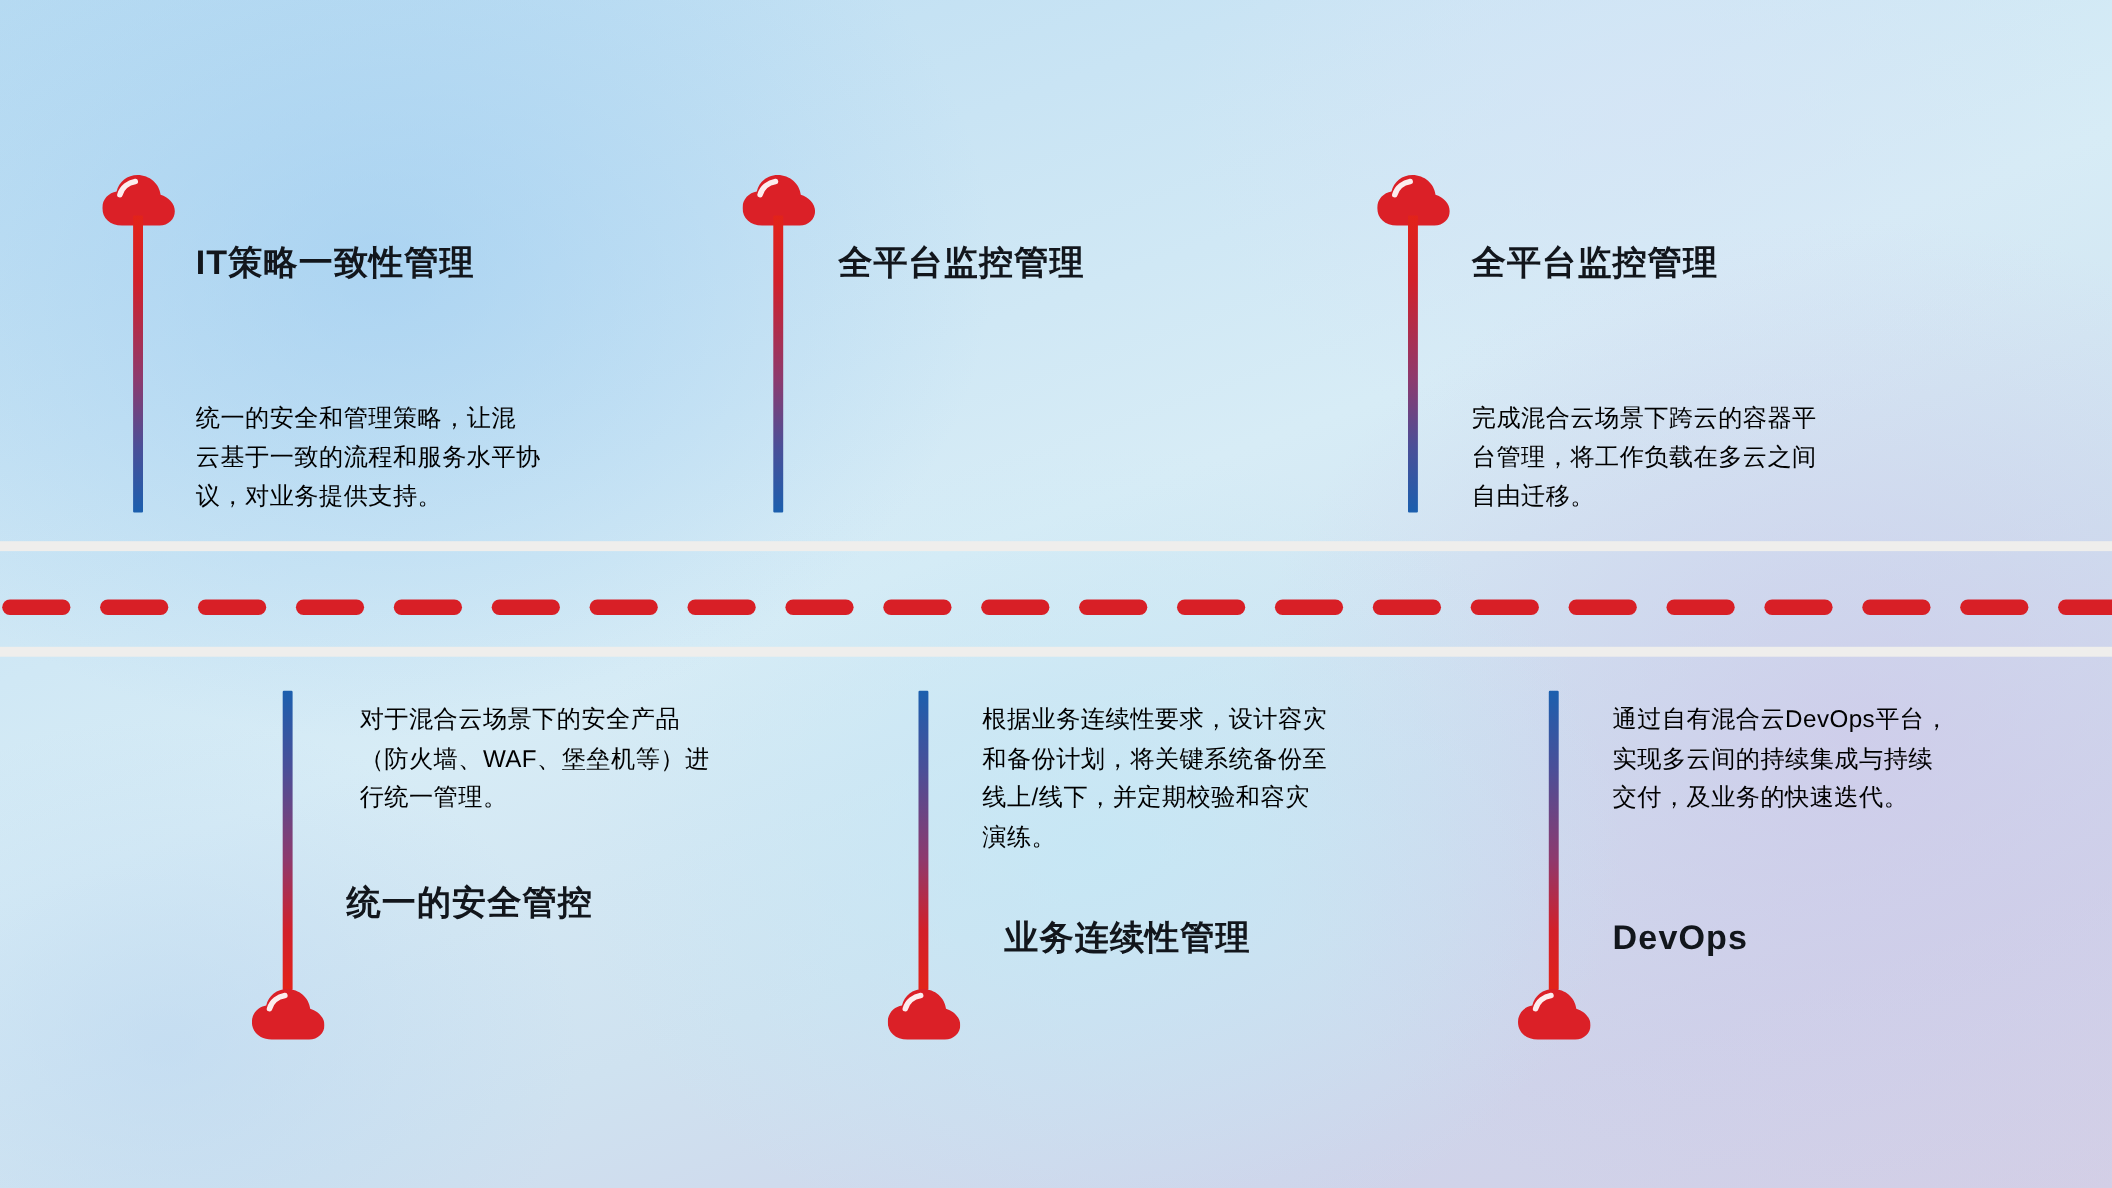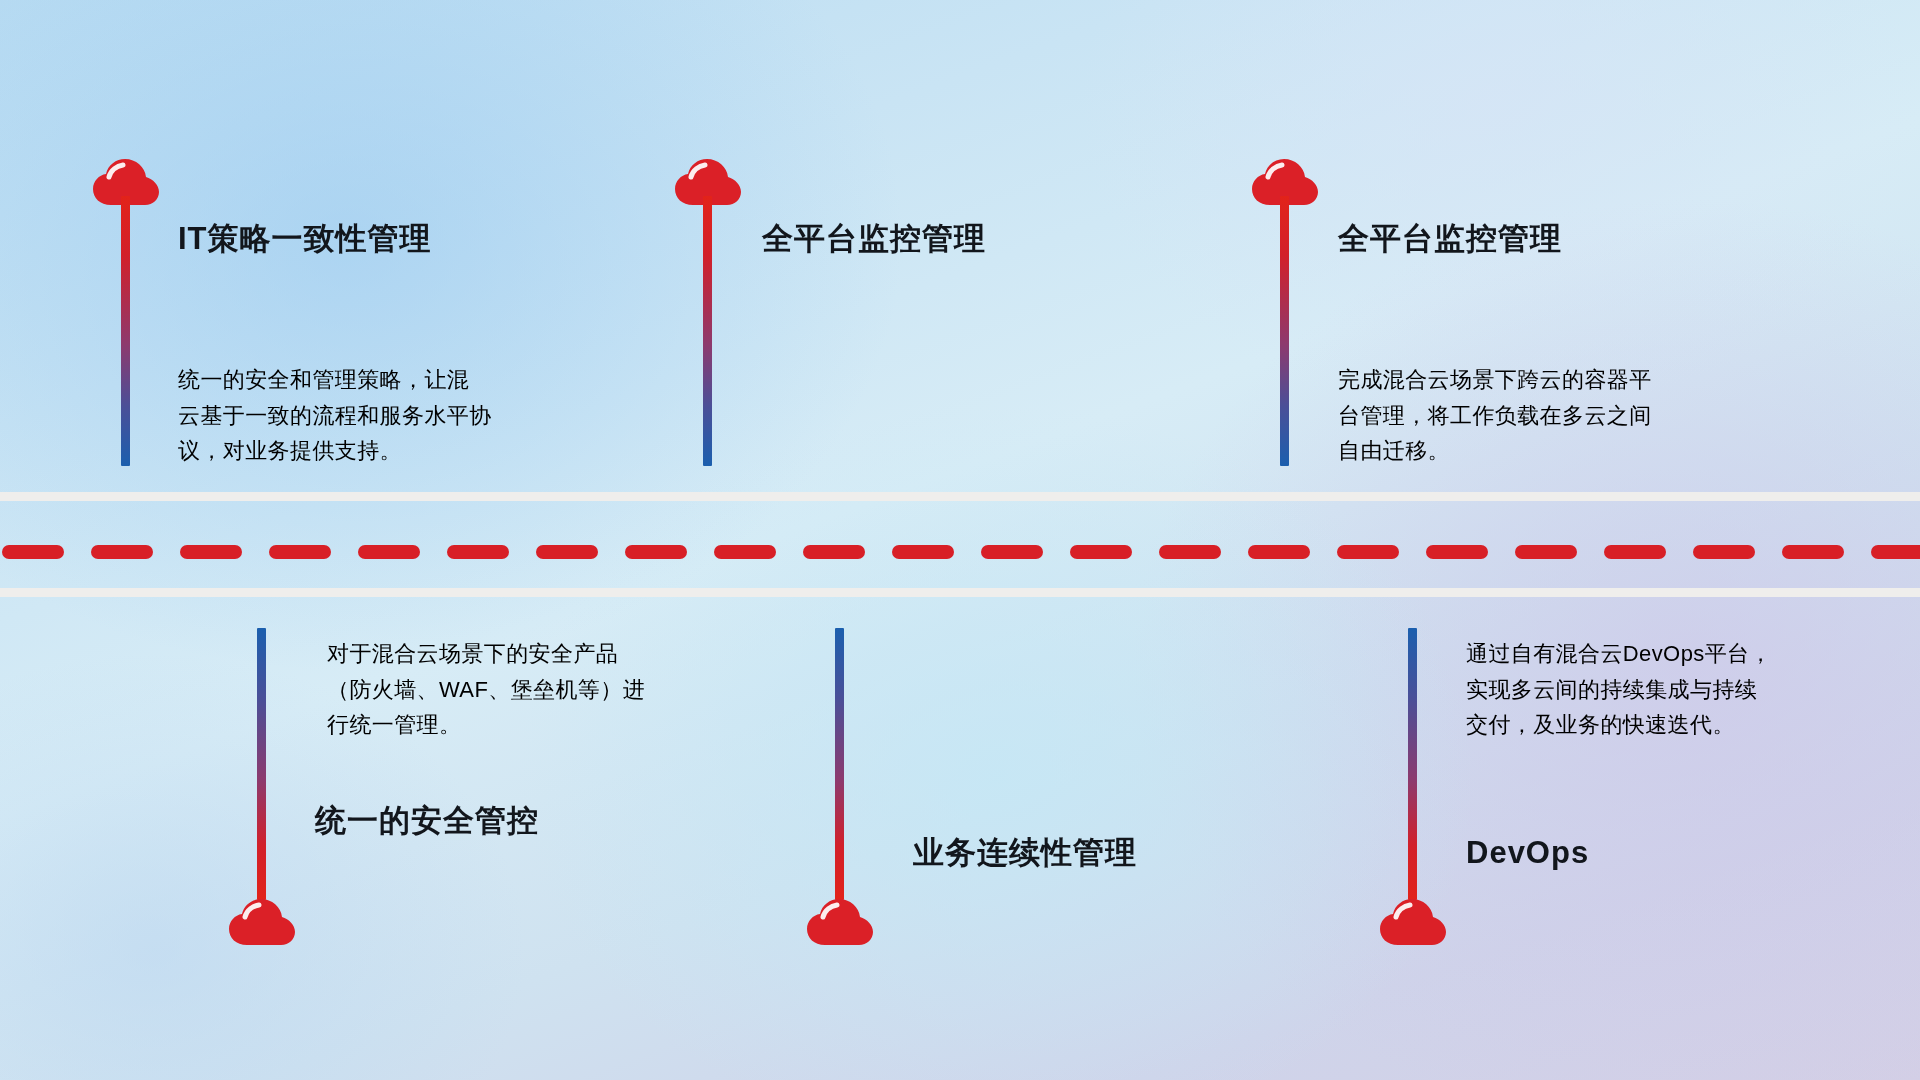--- a/index.html
+++ b/index.html
@@ -147,20 +147,24 @@
 行统一管理。</div>
   <div class="heading" style="left:315px; top:804px;">统一的安全管控</div>
   <div class="cloud" style="left:229px; top:898px;">
     <svg viewBox="0 0 66 48">
         <path d="M18 47 C7 47 0 40 0 31 C0 23 6 17 13 16 C15 7 23 1 32 1 C43 1 52 9 53 19 C60 21 66 27 66 34 C66 41 60 47 52 47 Z" fill="#db2027"></path>
         <path d="M16 19 C18 12 24 8 30 7" stroke="#ffffff" stroke-width="5" stroke-linecap="round" fill="none" opacity="0.92"></path>
       </svg>
   </div>
 
   <div class="stem up" style="left:835px; top:628px; height:272px;"></div>
+  <div class="para" style="left:893px; top:636px; width:440px;">根据业务连续性要求，设计容灾
+和备份计划，将关键系统备份至
+线上/线下，并定期校验和容灾
+演练。</div>
   <div class="heading" style="left:893px; top:836px;margin-left:20px;">业务连续性管理</div>
   <div class="cloud" style="left:807px; top:898px;">
     <svg viewBox="0 0 66 48">
         <path d="M18 47 C7 47 0 40 0 31 C0 23 6 17 13 16 C15 7 23 1 32 1 C43 1 52 9 53 19 C60 21 66 27 66 34 C66 41 60 47 52 47 Z" fill="#db2027"></path>
         <path d="M16 19 C18 12 24 8 30 7" stroke="#ffffff" stroke-width="5" stroke-linecap="round" fill="none" opacity="0.92"></path>
       </svg>
   </div>
 
   <div class="stem up" style="left:1408px; top:628px; height:272px;"></div>
   <div class="para" style="left:1466px; top:636px; width:440px;">通过自有混合云DevOps平台，

